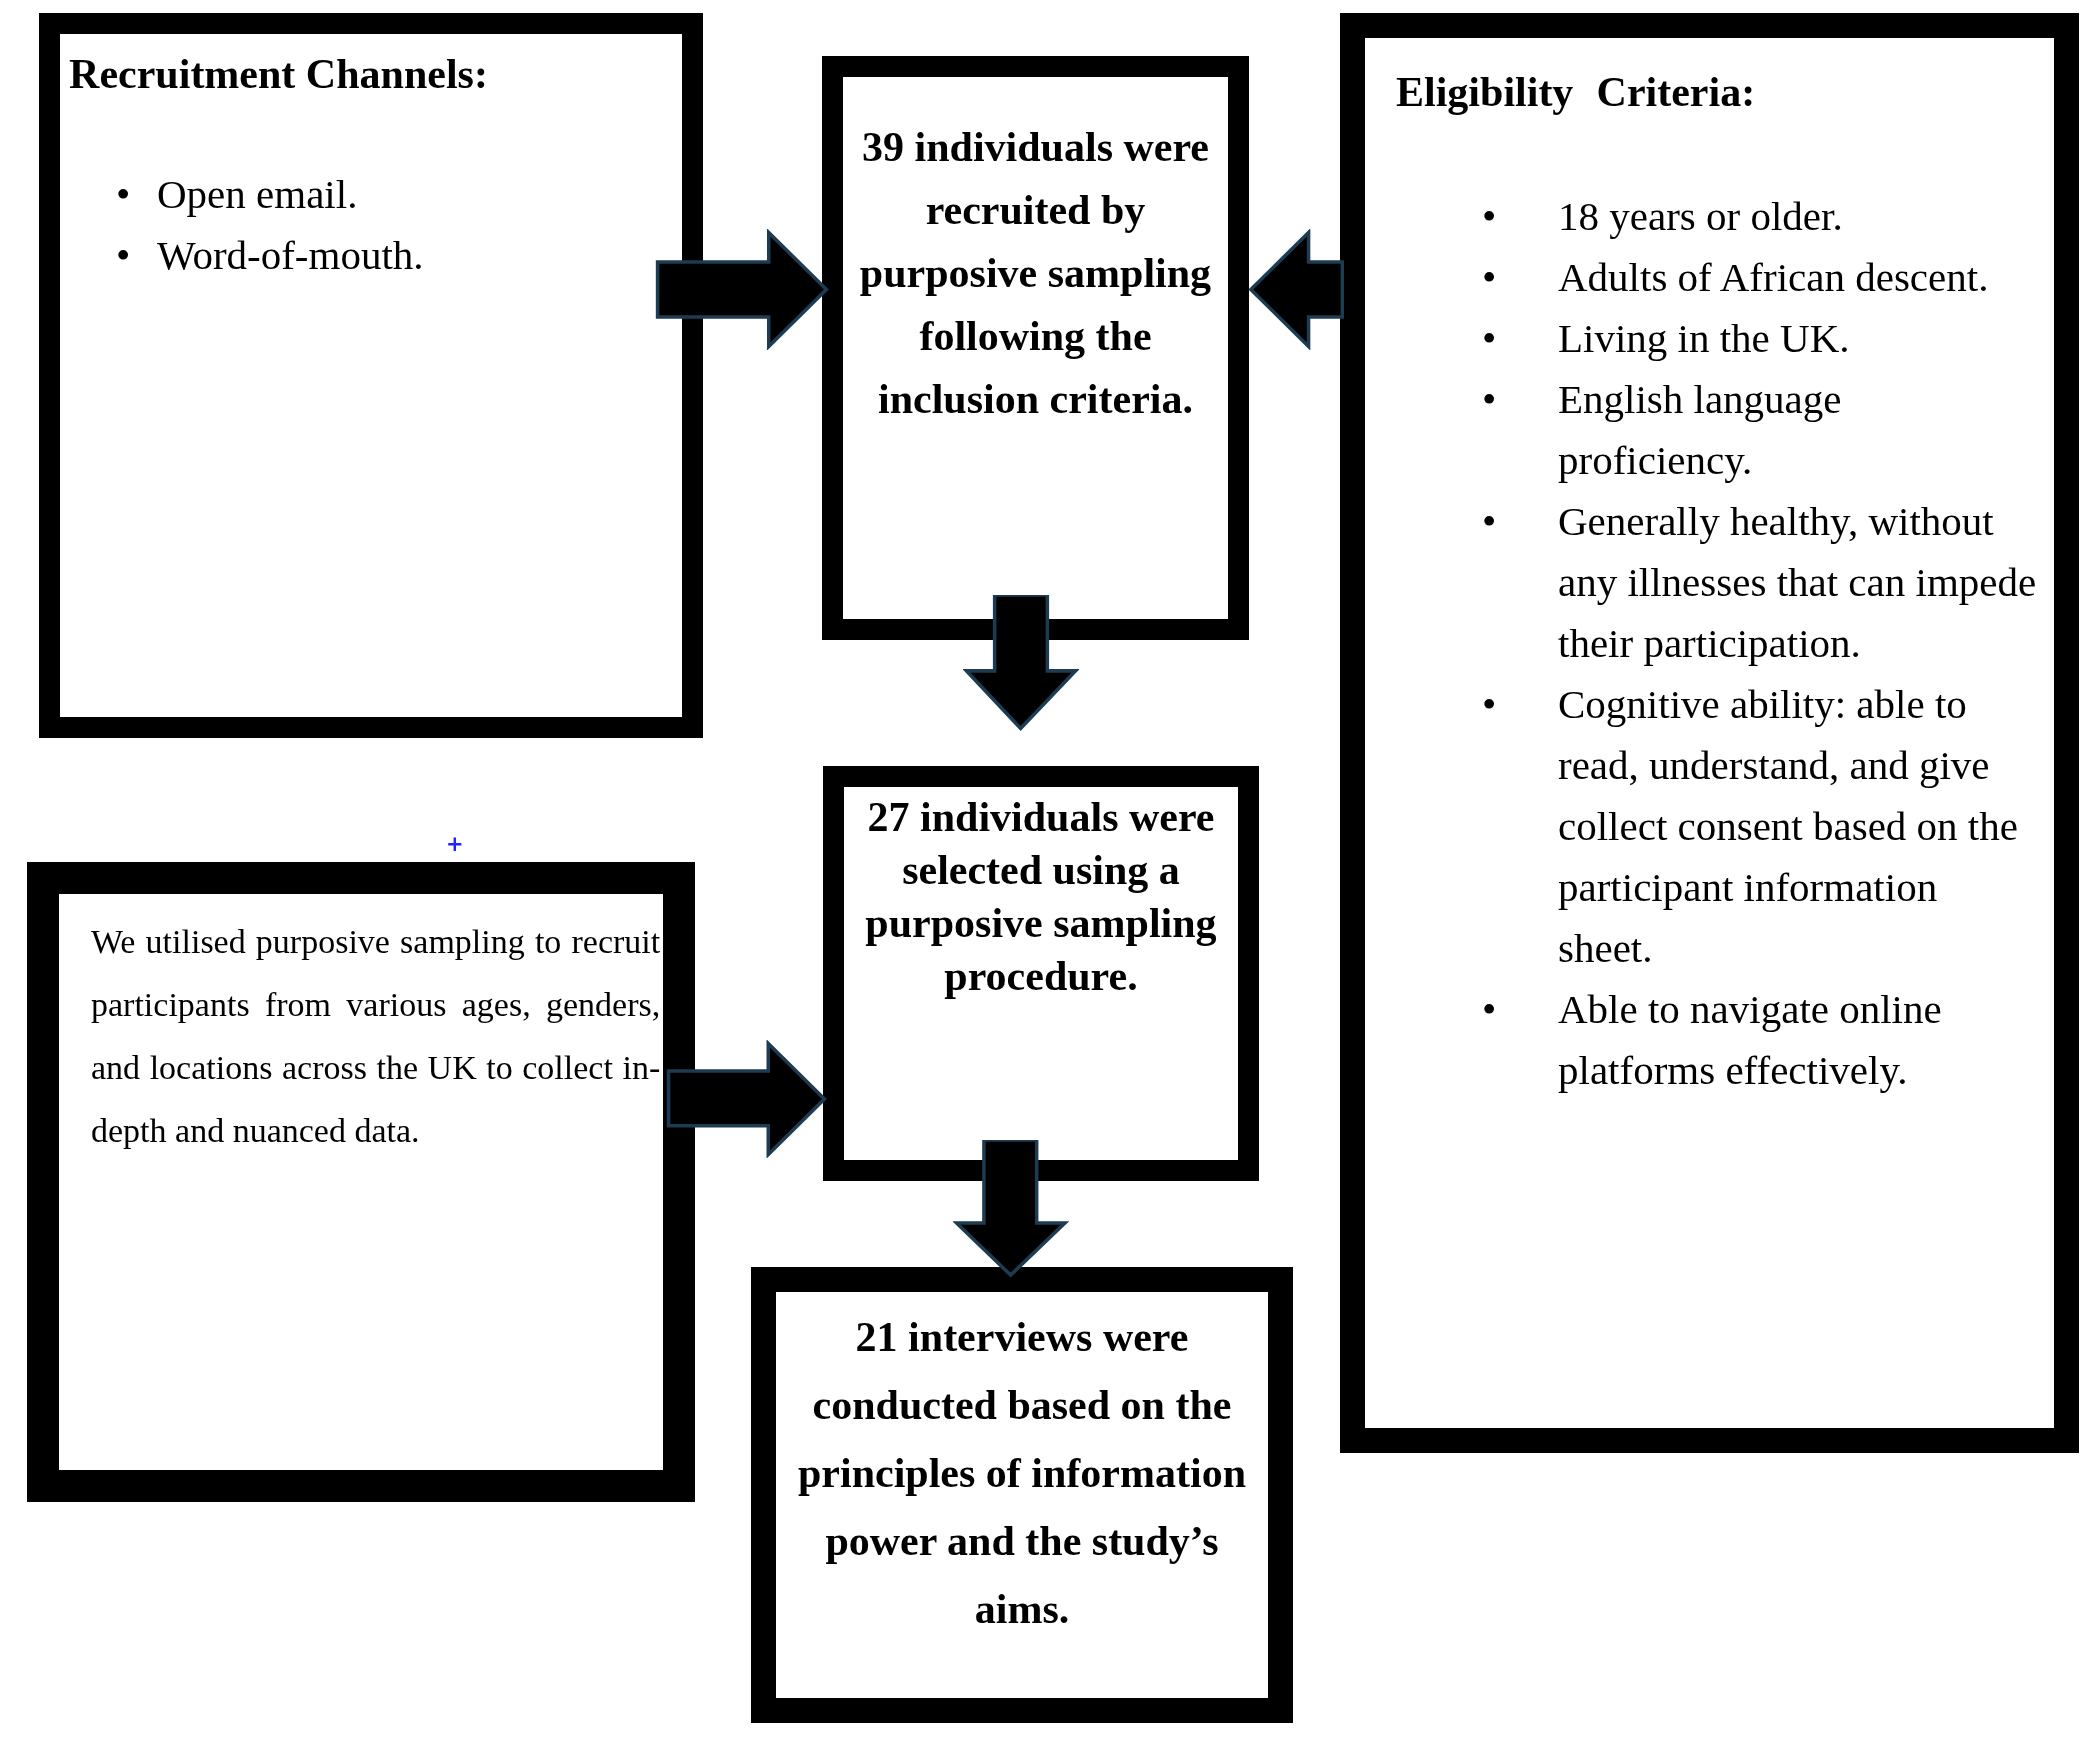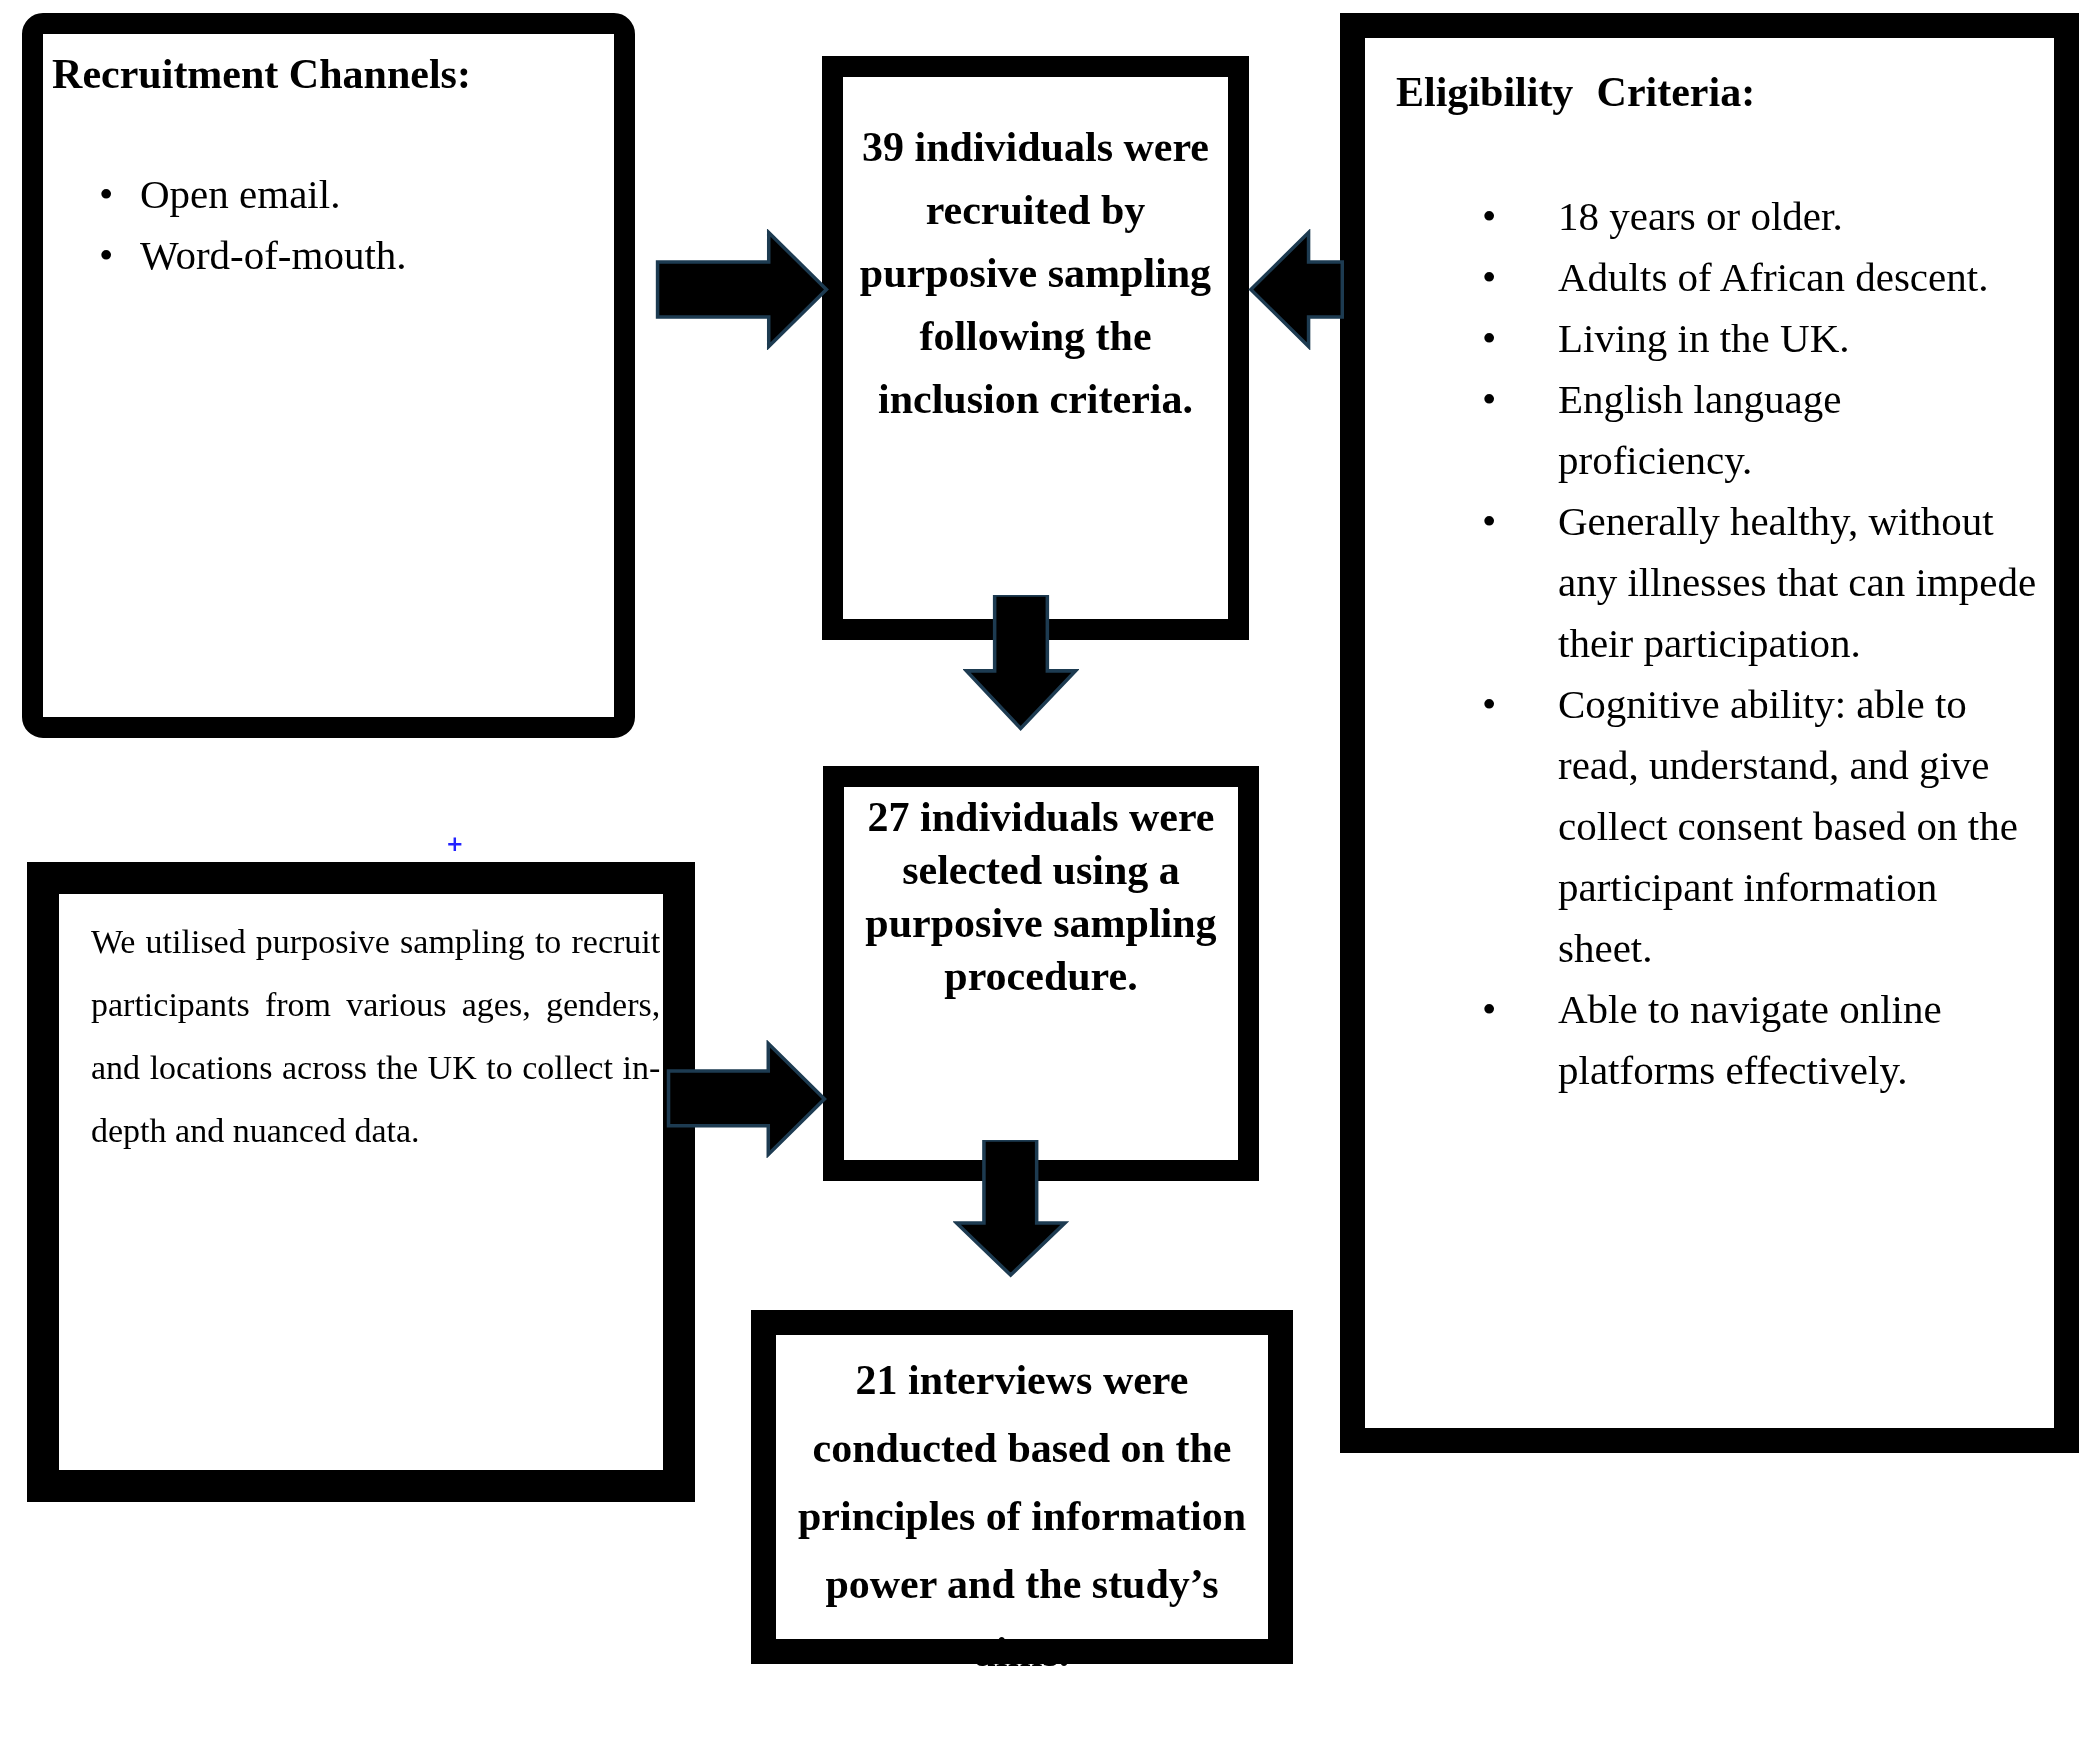--- a/index.html
+++ b/index.html
@@ -9,21 +9,21 @@
     overflow:hidden;
   }
   .box{position:absolute;background:#fff;box-sizing:border-box;border:21px solid #000;}
   .box-title{font-weight:bold;font-size:42px;line-height:53px;}
   .bullet-list{margin:0;padding:0;list-style:none;}
   .bullet-list li{position:relative;font-size:41px;line-height:61px;}
   .bullet-list li::before{content:"\2022";position:absolute;font-size:41px;}
   .center-text{text-align:center;font-weight:bold;font-size:42px;margin-top:40px;}
 
   
-  #box-recruitment{left:22px;top:12.7px;width:613px;height:725px;border-radius:21px;}
+  #box-recruitment{left:39px;top:12.7px;width:664px;height:725px;}
   #box-recruitment .box-title{margin:14px 0 0 9.1px;}
   #box-recruitment .bullet-list{margin:63px 28px 0 0;padding-left:97px;}
   #box-recruitment li{max-width:303px;}
   #box-recruitment li::before{left:-41px;}
 
   
   #box-39{left:822px;top:15.5px;width:427px;height:584px;padding:39px 5.6px 0 5.6px;line-height:63px;}
 
   
   #box-eligibility{left:1340px;top:13px;width:739px;height:1440px;border-width:25px;}
@@ -33,21 +33,21 @@
   #box-eligibility li::before{left:-76px;}
 
   
   #box-sampling{left:27px;top:862px;width:668px;height:640px;border-width:32px;
     padding:15.5px 2.8px 0 32px;font-size:34px;line-height:63px;text-align:justify;}
 
   
   #box-27{left:823px;top:726px;width:436px;height:415px;padding:4.2px 9.9px 0 9.9px;line-height:53px;}
 
   
-  #box-21{left:751px;top:1270px;width:542px;height:354px;border-width:25px;
+  #box-21{left:751px;top:1227px;width:542px;height:456px;border-width:25px;
     padding:10.6px 9.9px 0 9.9px;line-height:68px;}
 
   .arrow-svg{position:absolute;display:block;}
   .arrow-shape{fill:#000000;stroke:#1d3b51;stroke-width:5;stroke-linejoin:miter;}
 
   #anchor-marker{
     position:absolute;left:446px;top:834px;color:#2222ff;
     font-family:"DejaVu Sans",sans-serif;font-weight:bold;font-size:21px;line-height:21px;
   }
 </style>

